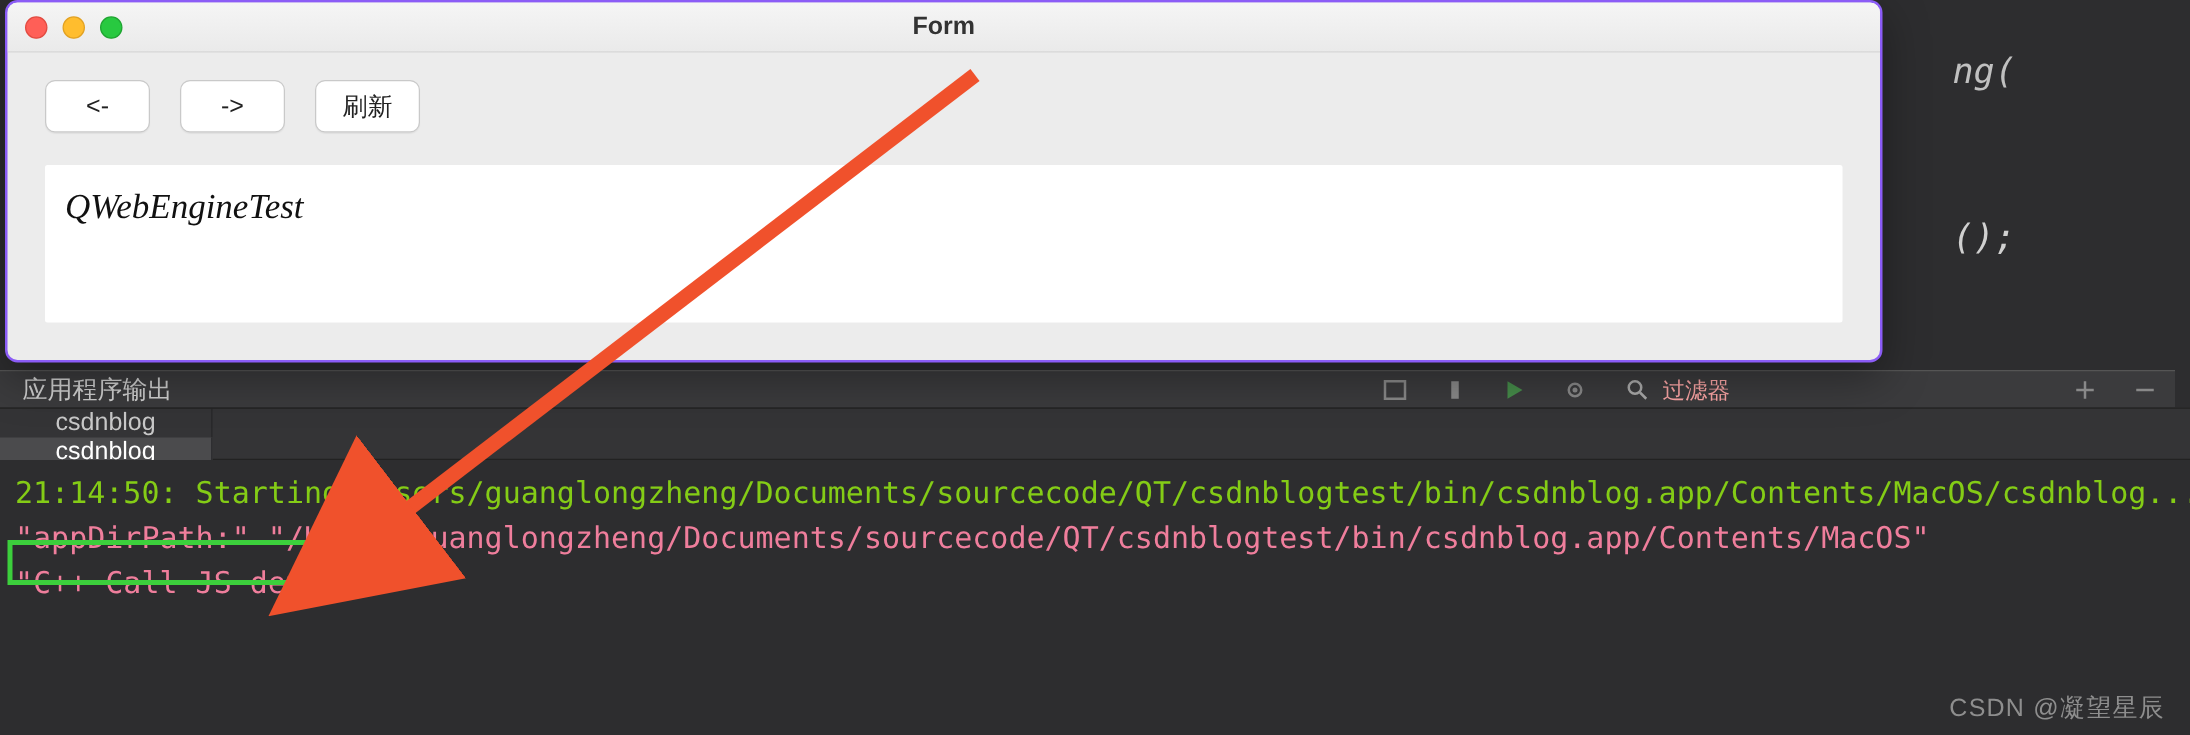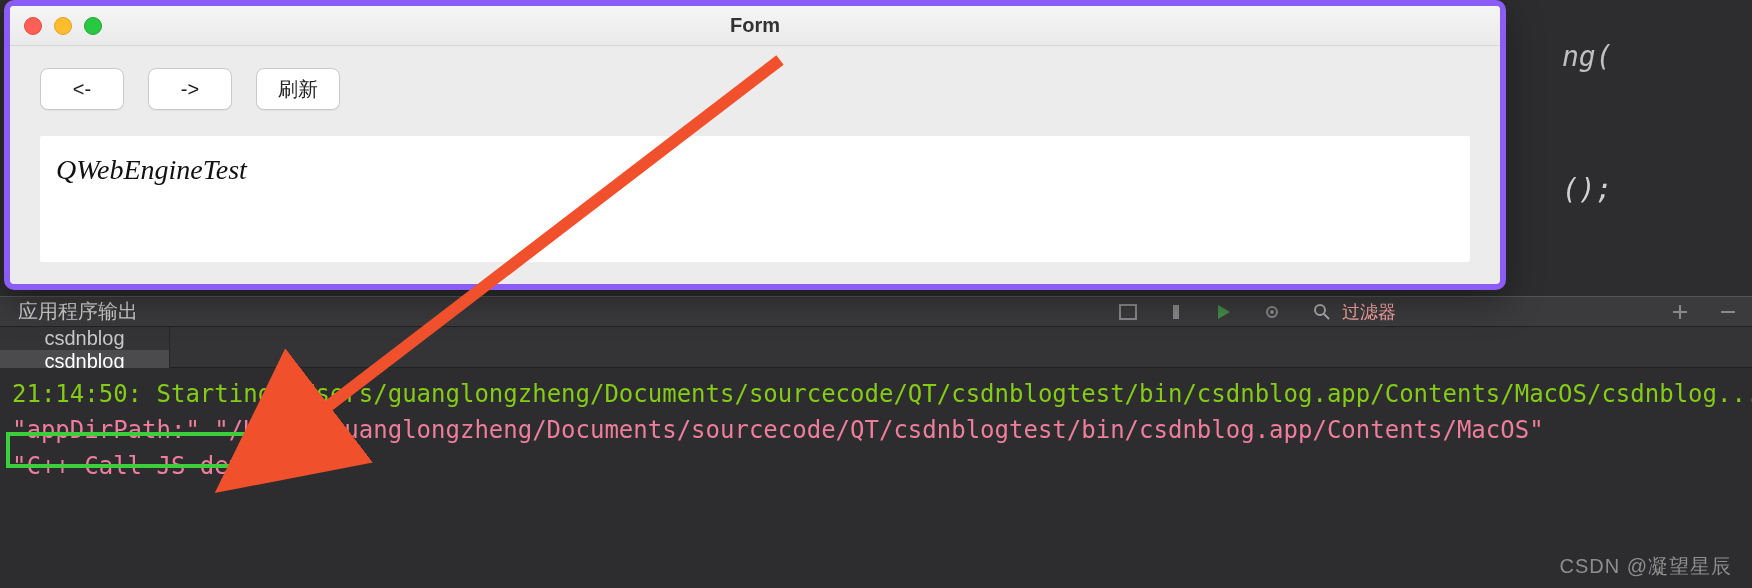--- a/index.html
+++ b/index.html
@@ -17,21 +17,21 @@
   }
   .bg-code .line1 { color:#c0c0c0; }
   .bg-code .line2 { color:#d0d0d0; margin-top: 100px; }
 
   
   .window {
     position: absolute;
     left: 4px; top: 0px;
     width: 1502px; height: 290px;
     background: #ececec;
-    border: 6px solid #8b5cf6;
+    border: 2px solid #8b5cf6;
     border-radius: 10px;
     box-shadow: 0 12px 36px rgba(0,0,0,0.35);
     overflow: hidden;
   }
   .titlebar {
     height: 40px;
     background: linear-gradient(#f5f5f5, #eaeaea);
     border-bottom: 1px solid #d6d6d6;
     display: flex;
     align-items: center;
@@ -67,21 +67,21 @@
   .webview {
     width: 100%; height: 126px;
     background: #ffffff; border-radius: 2px;
     padding: 18px 16px;
     font-family: "Times New Roman", Times, serif;
     font-size: 28px; color:#111;font-style:italic;
   }
 
   
   .output-header {
-    position:absolute; left:0; right:0; top: 296px; height: 30px;
+    position:absolute; left:0; right:12px; top: 296px; height: 30px;
     background:#3b3b3d; display:flex; align-items:center;
     color:#cfcfcf; font-size:20px; padding-left: 18px;
     border-top:1px solid #555;
   }
   .output-header .spacer { flex:1; }
   .output-header .tool { width:28px; height:22px; margin: 0 10px; opacity:.7; display:flex; align-items:center; justify-content:center; }
   .output-header .filterlbl { color:#fca5a5; font-size:18px; margin-left:10px; }
   .output-header .search { display:flex; align-items:center; margin-left:16px; }
   .output-header svg { display:block; }
 

